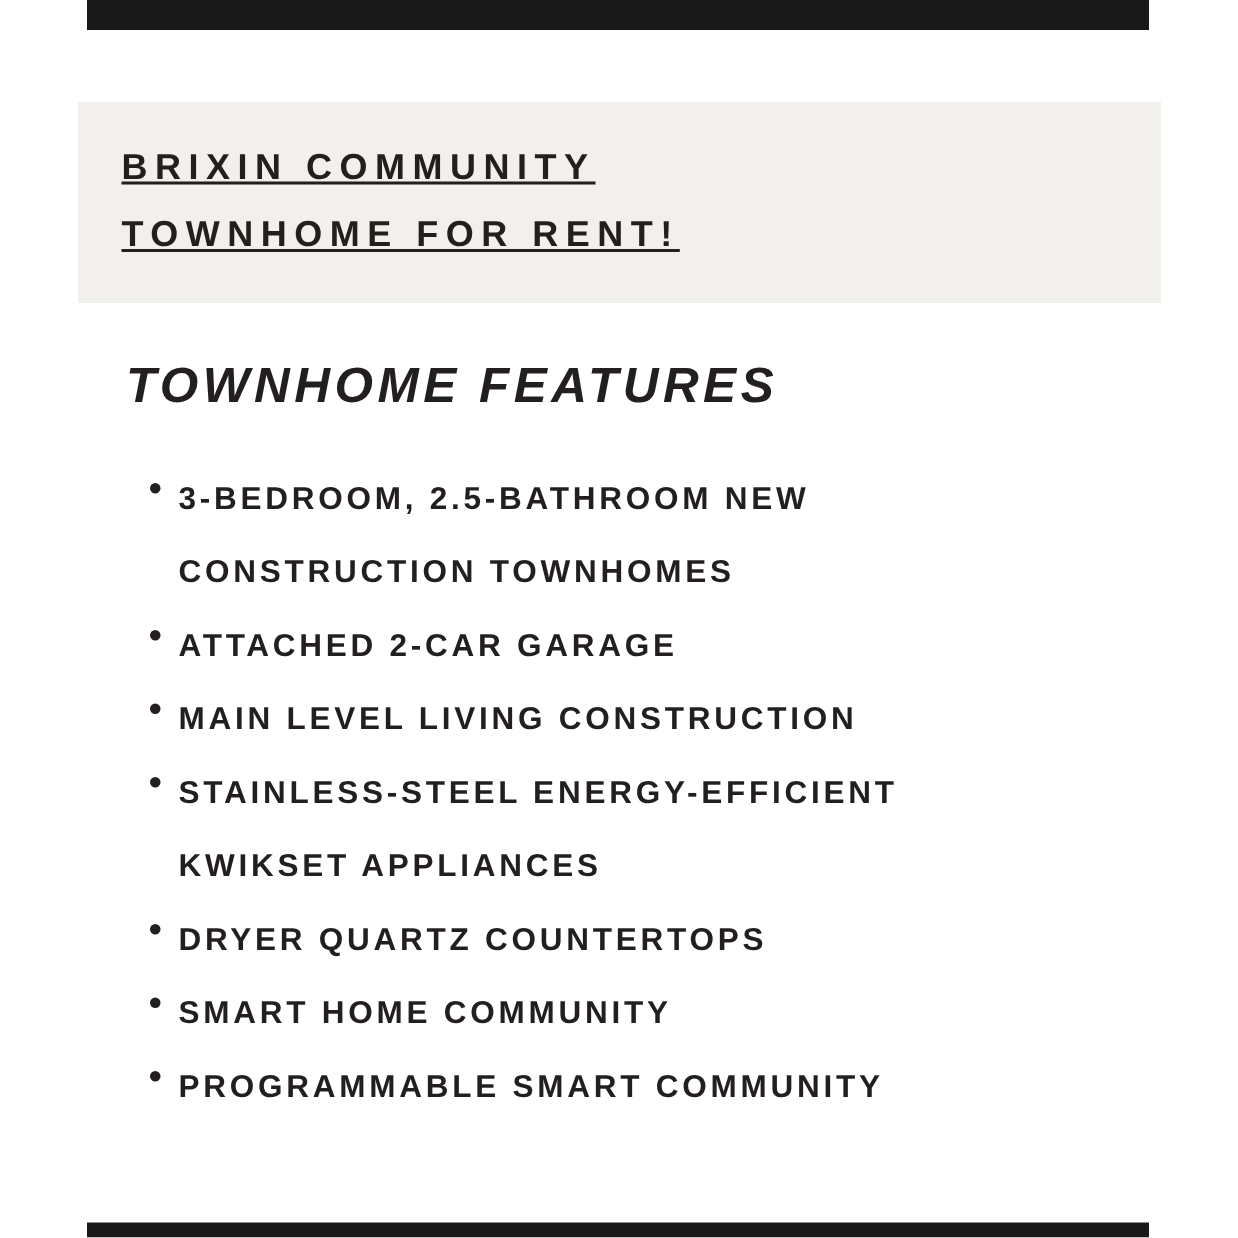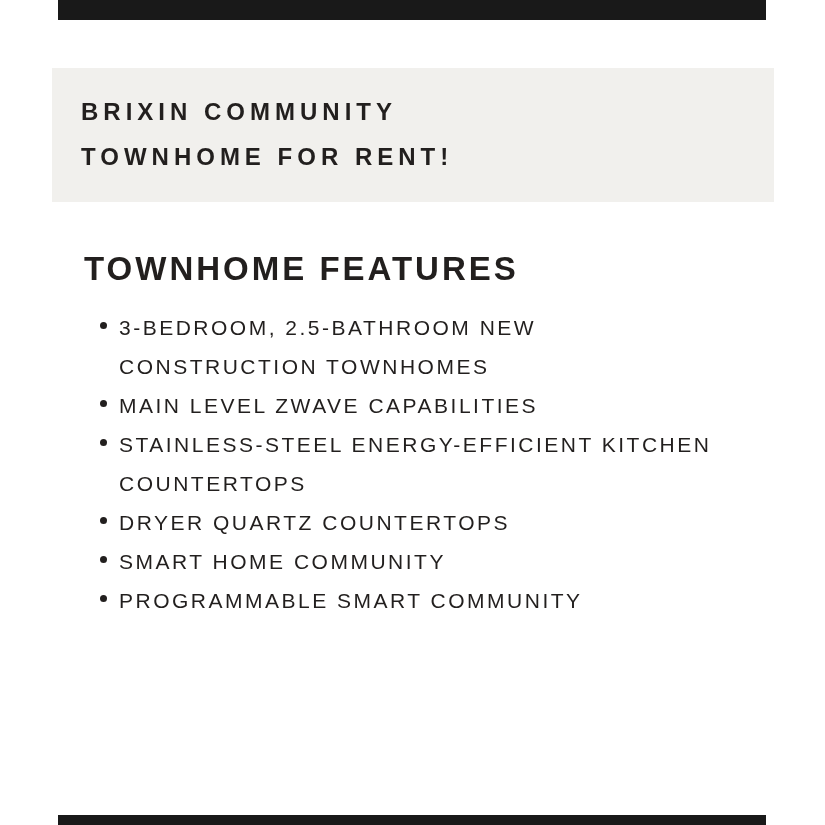--- a/index.html
+++ b/index.html
@@ -38,49 +38,51 @@
     background: var(--panel-background);
     padding: 21px 20px 0 29px;
   }
   .panel-line {
     font-size: 24px;
     font-weight: 700;
     letter-spacing: 5px;
     line-height: 45px;
     color: var(--text-color);
     white-space: nowrap;
+    text-decoration: underline;
   }
   .features-heading {
     position: absolute;
     left: 84px;
-    top: 250px;
+    top: 238px;
     margin: 0;
     font-size: 33px;
     font-weight: 700;
     letter-spacing: 3px;
     line-height: 38px;
     color: var(--text-color);
     white-space: nowrap;
+    font-style: italic;
   }
   .features-list {
     position: absolute;
     left: 100px;
     top: 308px;
     width: 614px;
     margin: 0;
     padding: 0;
     list-style: none;
   }
   .features-list li {
     position: relative;
     padding-left: 19px;
     font-size: 21px;
-    font-weight: 400;
+    font-weight: 700;
     letter-spacing: 2.5px;
-    line-height: 39px;
+    line-height: 49px;
     color: var(--text-color);
   }
   .features-list li::before {
     content: "";
     position: absolute;
     left: 0;
     top: 14px;
     width: 7px;
     height: 7px;
     border-radius: 50%;
@@ -96,22 +98,23 @@
 
   <div class="panel">
     <div class="panel-line">BRIXIN COMMUNITY</div>
     <div class="panel-line">TOWNHOME FOR RENT!</div>
   </div>
 
   <h1 class="features-heading">TOWNHOME FEATURES</h1>
 
   <ul class="features-list">
       <li>3-BEDROOM, 2.5-BATHROOM NEW CONSTRUCTION TOWNHOMES</li>
-      <li>MAIN LEVEL ZWAVE CAPABILITIES</li>
-      <li>STAINLESS-STEEL ENERGY-EFFICIENT KITCHEN COUNTERTOPS</li>
+      <li>ATTACHED 2-CAR GARAGE</li>
+      <li>MAIN LEVEL LIVING CONSTRUCTION</li>
+      <li>STAINLESS-STEEL ENERGY-EFFICIENT KWIKSET APPLIANCES</li>
       <li>DRYER QUARTZ COUNTERTOPS</li>
       <li>SMART HOME COMMUNITY</li>
       <li>PROGRAMMABLE SMART COMMUNITY</li>
     </ul>
 
   <div class="bar bar-bottom"></div>
 
 </div>
 
 </body></html>

